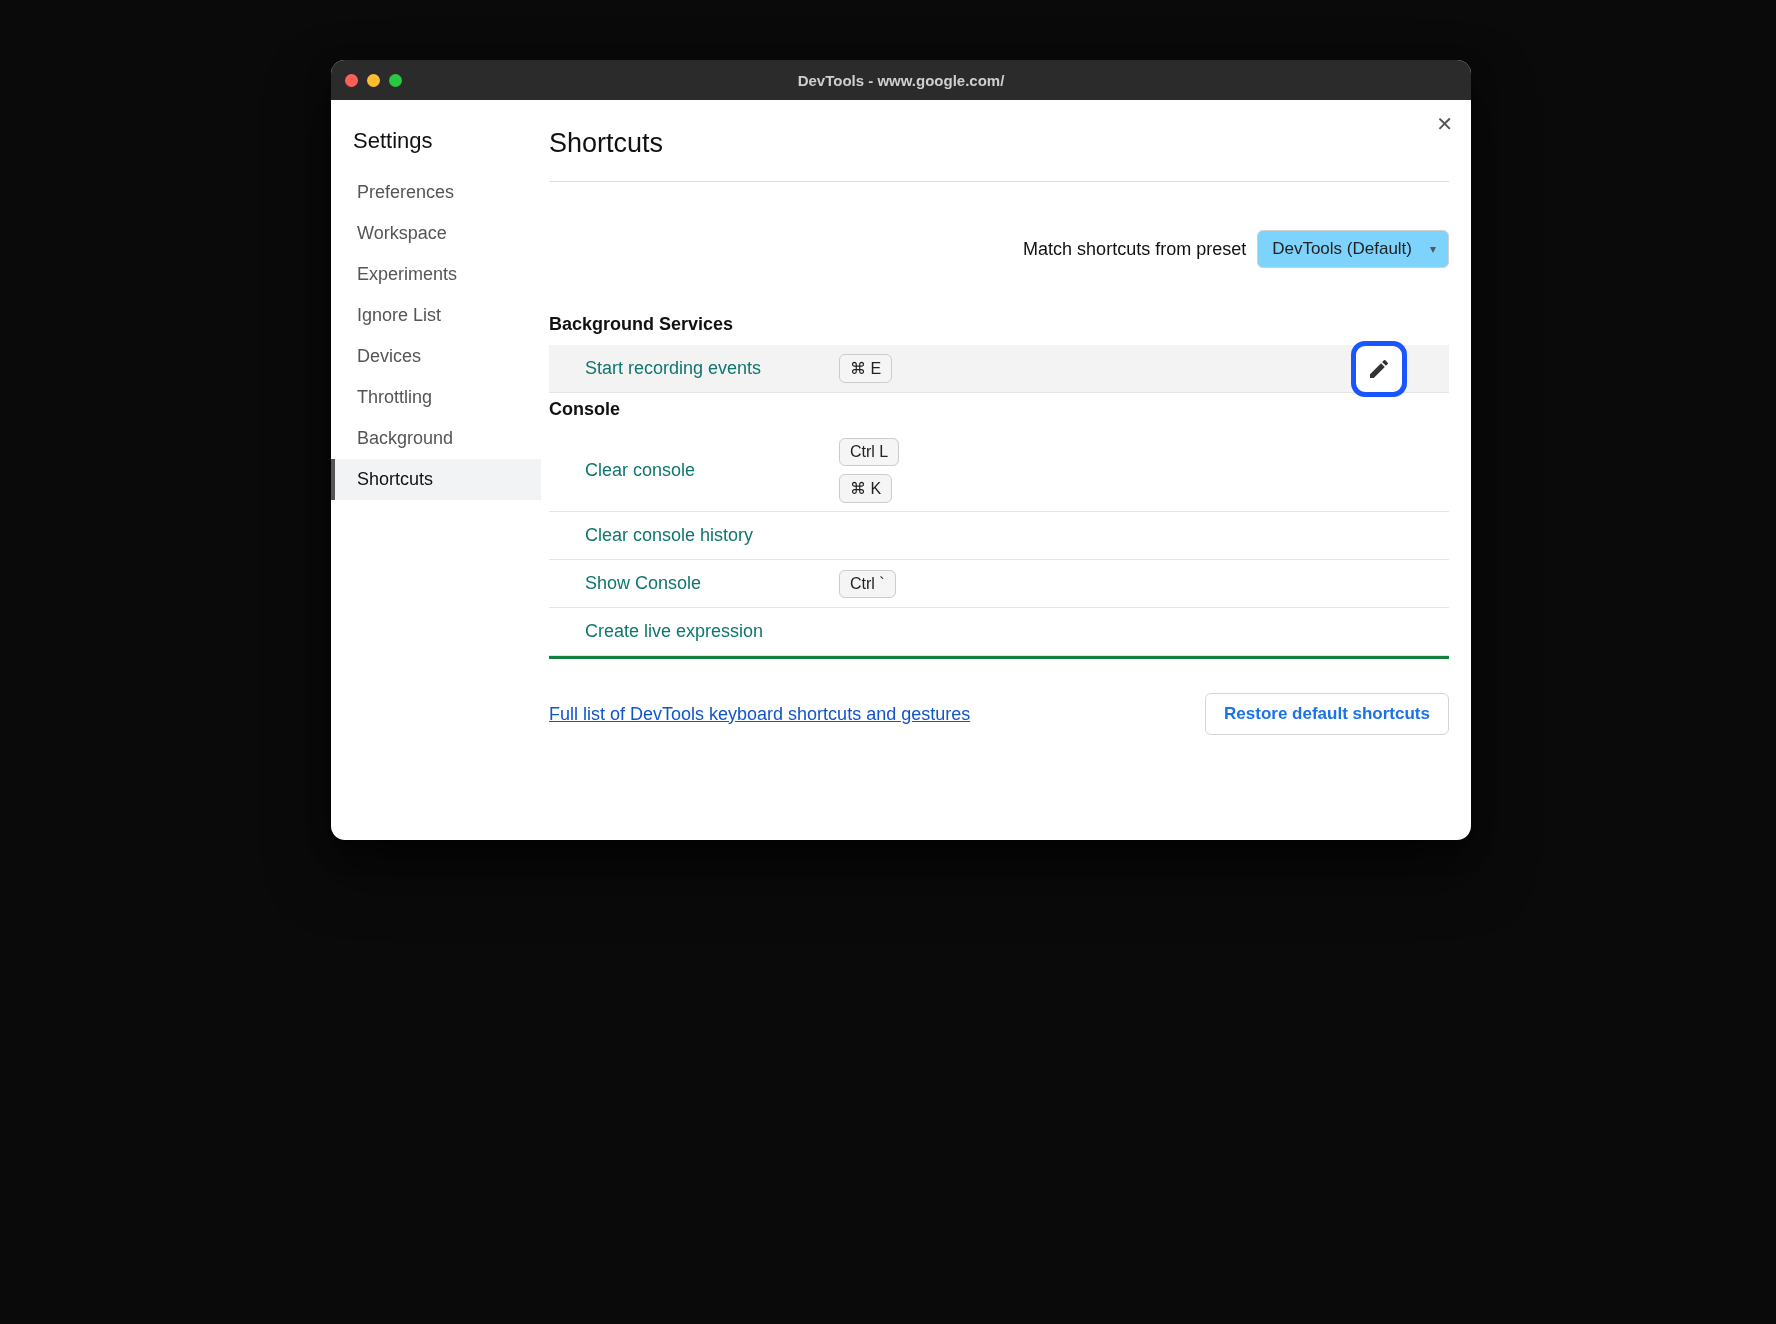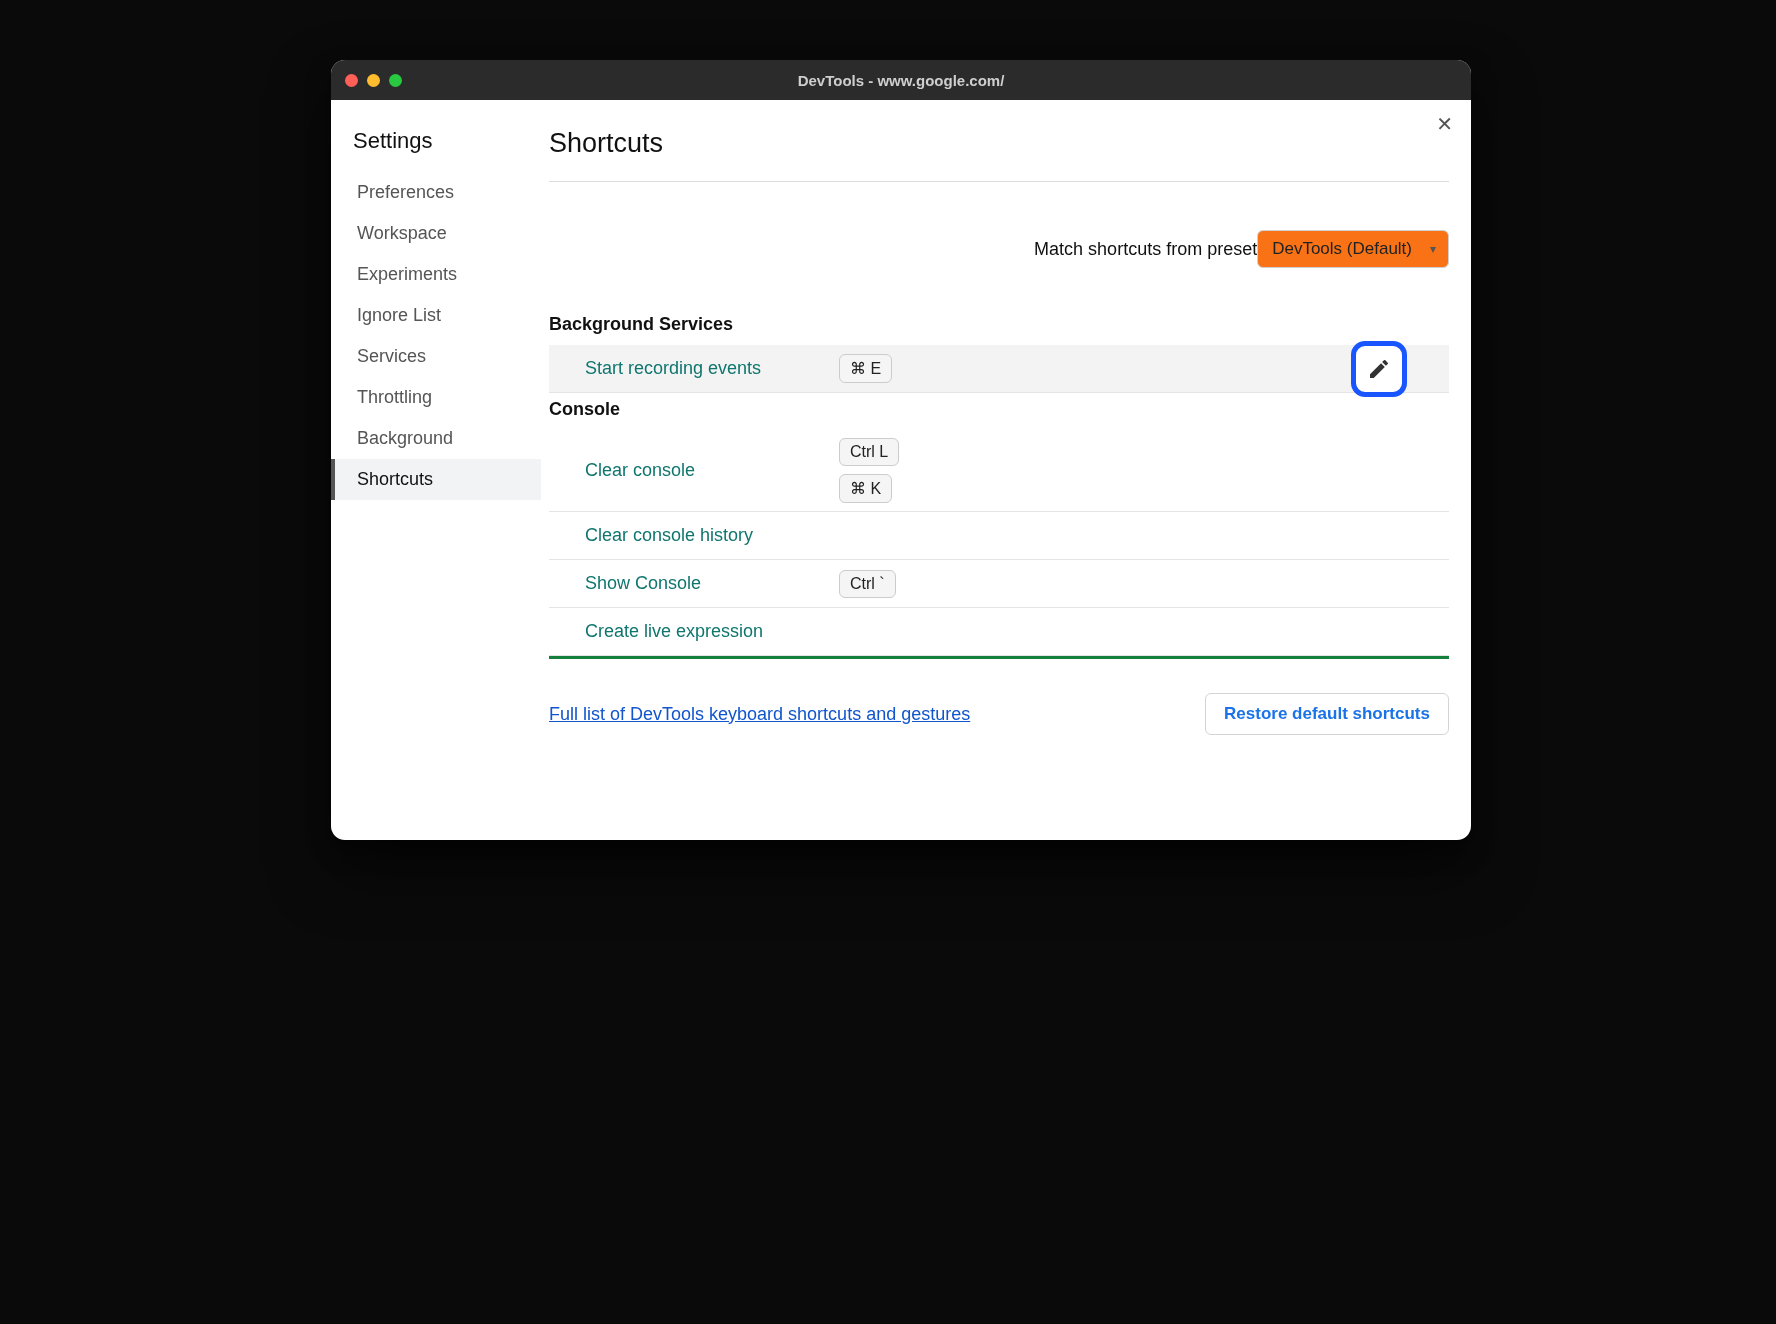--- a/index.html
+++ b/index.html
@@ -81,28 +81,28 @@
     font-size: 27px;
     font-weight: 500;
     padding-bottom: 22px;
     border-bottom: 1px solid #ddd;
     color: #111;
   }
   .preset-row {
     display: flex;
     justify-content: flex-end;
     align-items: center;
-    gap: 0;
+    gap: 11px;
     padding: 48px 0 40px 0;
   }
   .preset-label { font-size: 18px; color: #111; }
   .select {
     border: 1px solid #d0d0d0;
     border-radius: 6px;
-    background: #f97316;
+    background: #7dd3fc;
     padding: 8px 36px 8px 14px;
     font-size: 17px;
     color: #222;
     position: relative;
     cursor: pointer;
   }
   .select::after {
     content: "▾";
     position: absolute;
     right: 12px; top: 50%;
@@ -203,21 +203,21 @@
   <div class="content">
     <div class="close-x">✕</div>
 
     <aside class="sidebar">
       <h1>Settings</h1>
       <div id="nav-list">
           <div class="nav-item">Preferences</div>
           <div class="nav-item">Workspace</div>
           <div class="nav-item">Experiments</div>
           <div class="nav-item">Ignore List</div>
-          <div class="nav-item">Services</div>
+          <div class="nav-item">Devices</div>
           <div class="nav-item">Throttling</div>
           <div class="nav-item">Background</div>
           <div class="nav-item active">Shortcuts</div>
         </div>
     </aside>
 
     <main class="main">
       <h2>Shortcuts</h2>
 
       <div class="preset-row">

